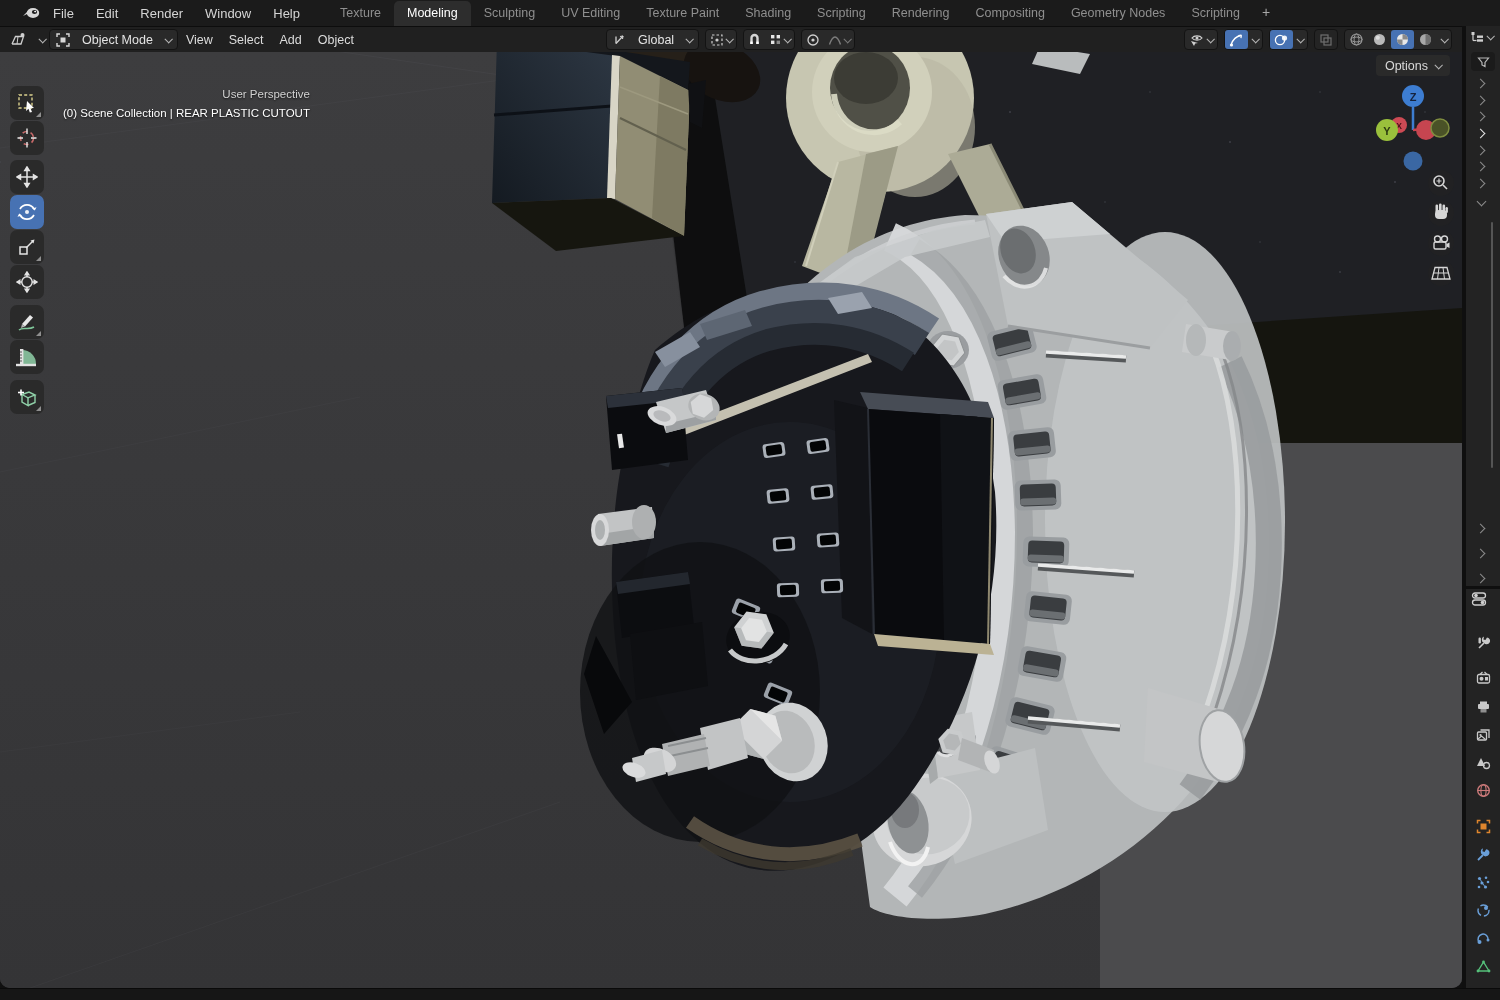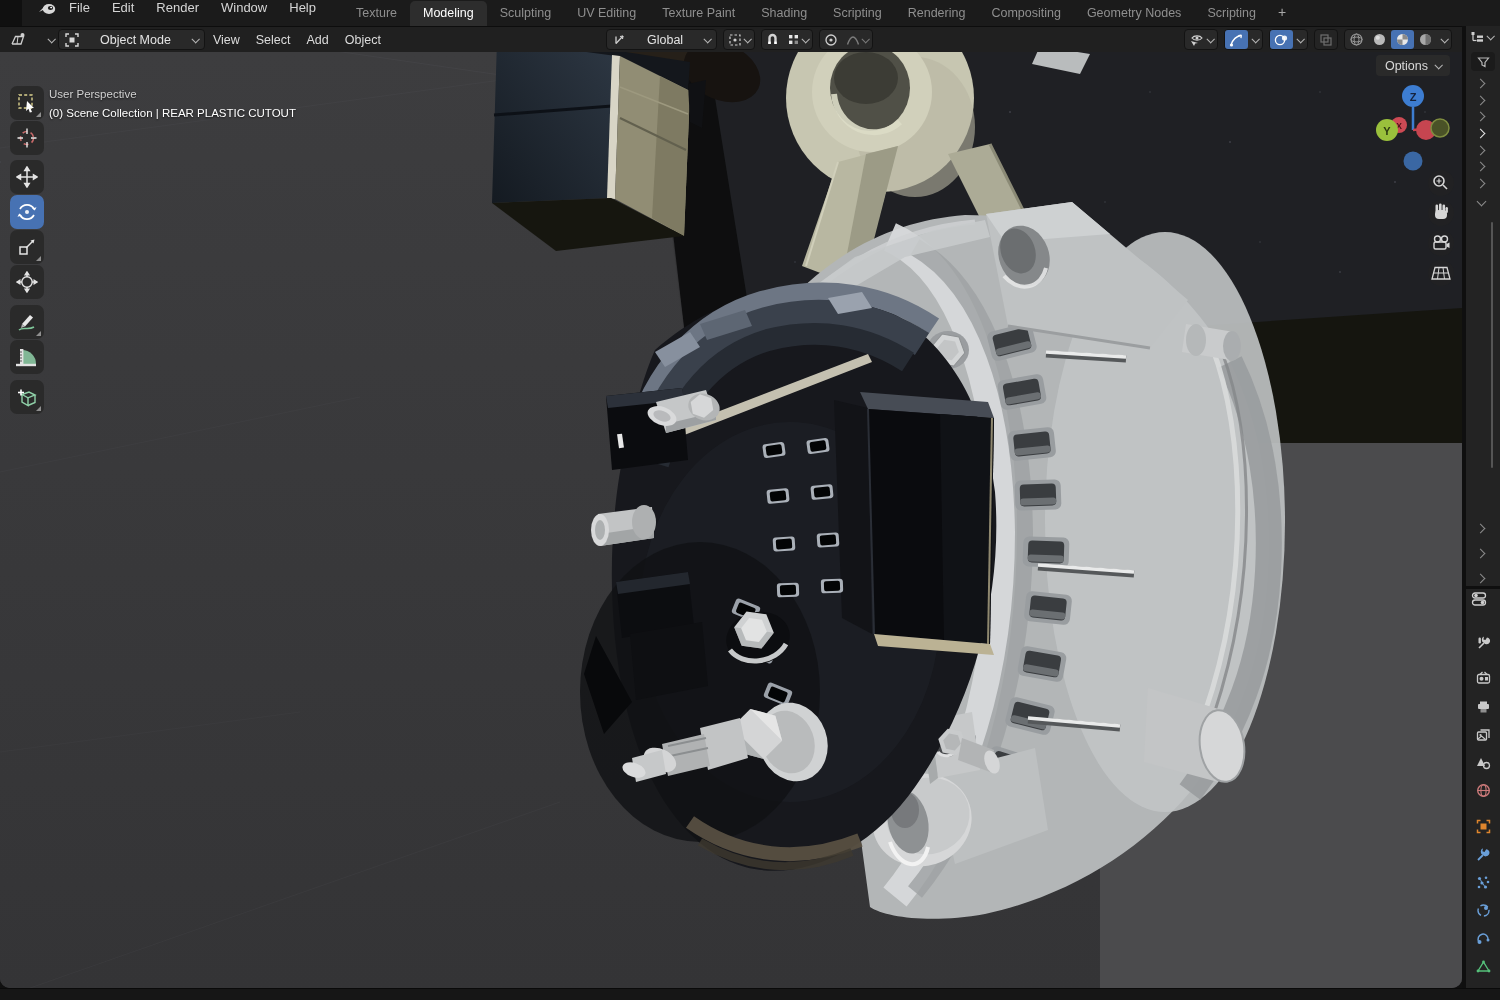--- a/index.html
+++ b/index.html
@@ -1,46 +1,46 @@
 <!DOCTYPE html>
 <html><head>
 <meta charset="utf-8">
 <style>
   html,body{margin:0;padding:0;width:1500px;height:1000px;background:#101010;overflow:hidden;
     font-family:"Liberation Sans","DejaVu Sans",sans-serif;-webkit-font-smoothing:antialiased;}
   *{box-sizing:border-box;}
   
-  .topbar{height:26px;background:#1b1b1b;display:flex;padding-left:14px;margin-left:22px;}
+  .topbar{height:26px;background:#1b1b1b;display:flex;align-items:center;padding-left:20px;}
   .logo{width:22px;height:18px;display:flex;align-items:center;justify-content:center;}
   .menu{font-size:13px;color:#d5d5d5;padding:0 11px;cursor:default;}
   .tabs{display:flex;align-items:flex-end;height:26px;margin-left:16px;}
   .tab{font-size:12.5px;color:#8f8f8f;padding:5px 13px 6px;border-radius:5px 5px 0 0;white-space:nowrap;}
   .tab.active{background:#2d2d2d;color:#fff;}
   .tab.addtab{color:#a8a8a8;padding:5px 9px 6px;font-size:14px;}
   
   .mainrow{display:flex;height:962px;}
   .left-col{width:1462px;display:flex;flex-direction:column;}
   
   .vph{position:relative;height:26px;background:#202020;display:flex;align-items:center;padding:0 6px;border-top:1px solid #0d0d0d;}
-  .hbtn{display:flex;align-items:center;gap:21px;background:#292929;border:1px solid #131313;border-radius:4px;height:21px;padding:0 6px;color:#e3e3e3;font-size:12.5px;white-space:nowrap;}
+  .hbtn{display:flex;align-items:center;gap:12px;background:#292929;border:1px solid #131313;border-radius:4px;height:21px;padding:0 6px;color:#e3e3e3;font-size:12.5px;white-space:nowrap;}
   .hmenu{font-size:12.5px;color:#dcdcdc;padding:0 8px;}
   .chev{width:6px;height:6px;border-right:1.5px solid #b5b5b5;border-bottom:1.5px solid #b5b5b5;transform:rotate(45deg) translateY(-1px);display:inline-block;}
   .chev.dim{border-color:#7a7a7a;}
   .center-cluster{position:absolute;left:606px;top:2px;display:flex;gap:6px;align-items:center;}
   .right-cluster{position:absolute;right:10px;top:2px;display:flex;gap:6px;align-items:center;}
   .btngroup{display:flex;align-items:center;background:#292929;border:1px solid #131313;border-radius:4px;height:21px;}
   .seg{display:flex;align-items:center;height:19px;padding:0 4px;border-radius:3px;gap:2px;}
   .seg.active{background:#4772b3;}
   
   .viewport{position:relative;width:1462px;height:936px;background:#3a3a3c;border-radius:0 0 10px 10px;overflow:hidden;}
   .scene{position:absolute;inset:0;}
   .toolsettings{position:absolute;top:0;left:0;width:306px;height:26px;background:#232323;display:flex;align-items:center;gap:6px;padding-left:9px;font-size:12.5px;color:#c9c9c9;}
   .ts-dd{display:flex;align-items:center;gap:5px;background:#1d1d1d;border-radius:5px;height:21px;padding:0 7px;color:#e6e6e6;}
   .options-btn{position:absolute;top:3px;right:12px;height:21px;display:flex;align-items:center;gap:7px;background:#2a2a2a;border-radius:4px;padding:0 9px;font-size:12.5px;color:#d9d9d9;}
-  .vp-info{position:absolute;left:49px;top:33px;font-size:11.5px;line-height:19px;text-shadow:0 1px 2px rgba(0,0,0,.7);}
+  .vp-info{position:absolute;left:63px;top:33px;font-size:11.5px;line-height:19px;text-shadow:0 1px 2px rgba(0,0,0,.7);text-align:right;}
   .vp-info .l1{color:#d2d2d2;}
   .vp-info .l2{color:#ffffff;}
   
   .tgroup{position:absolute;left:10px;display:flex;flex-direction:column;gap:1px;}
   .tbtn{width:34px;height:34px;background:rgba(41,41,41,.95);border-radius:7px;display:flex;align-items:center;justify-content:center;position:relative;}
   .tbtn.active{background:#4772b3;}
   .corner{position:absolute;right:3px;bottom:3px;width:0;height:0;border-left:5px solid transparent;border-bottom:5px solid #8f8f8f;}
   
   .right-col{width:38px;border-left:4px solid #0f0f0f;background:#232323;display:flex;flex-direction:column;}
   .outliner{position:relative;height:560px;}

